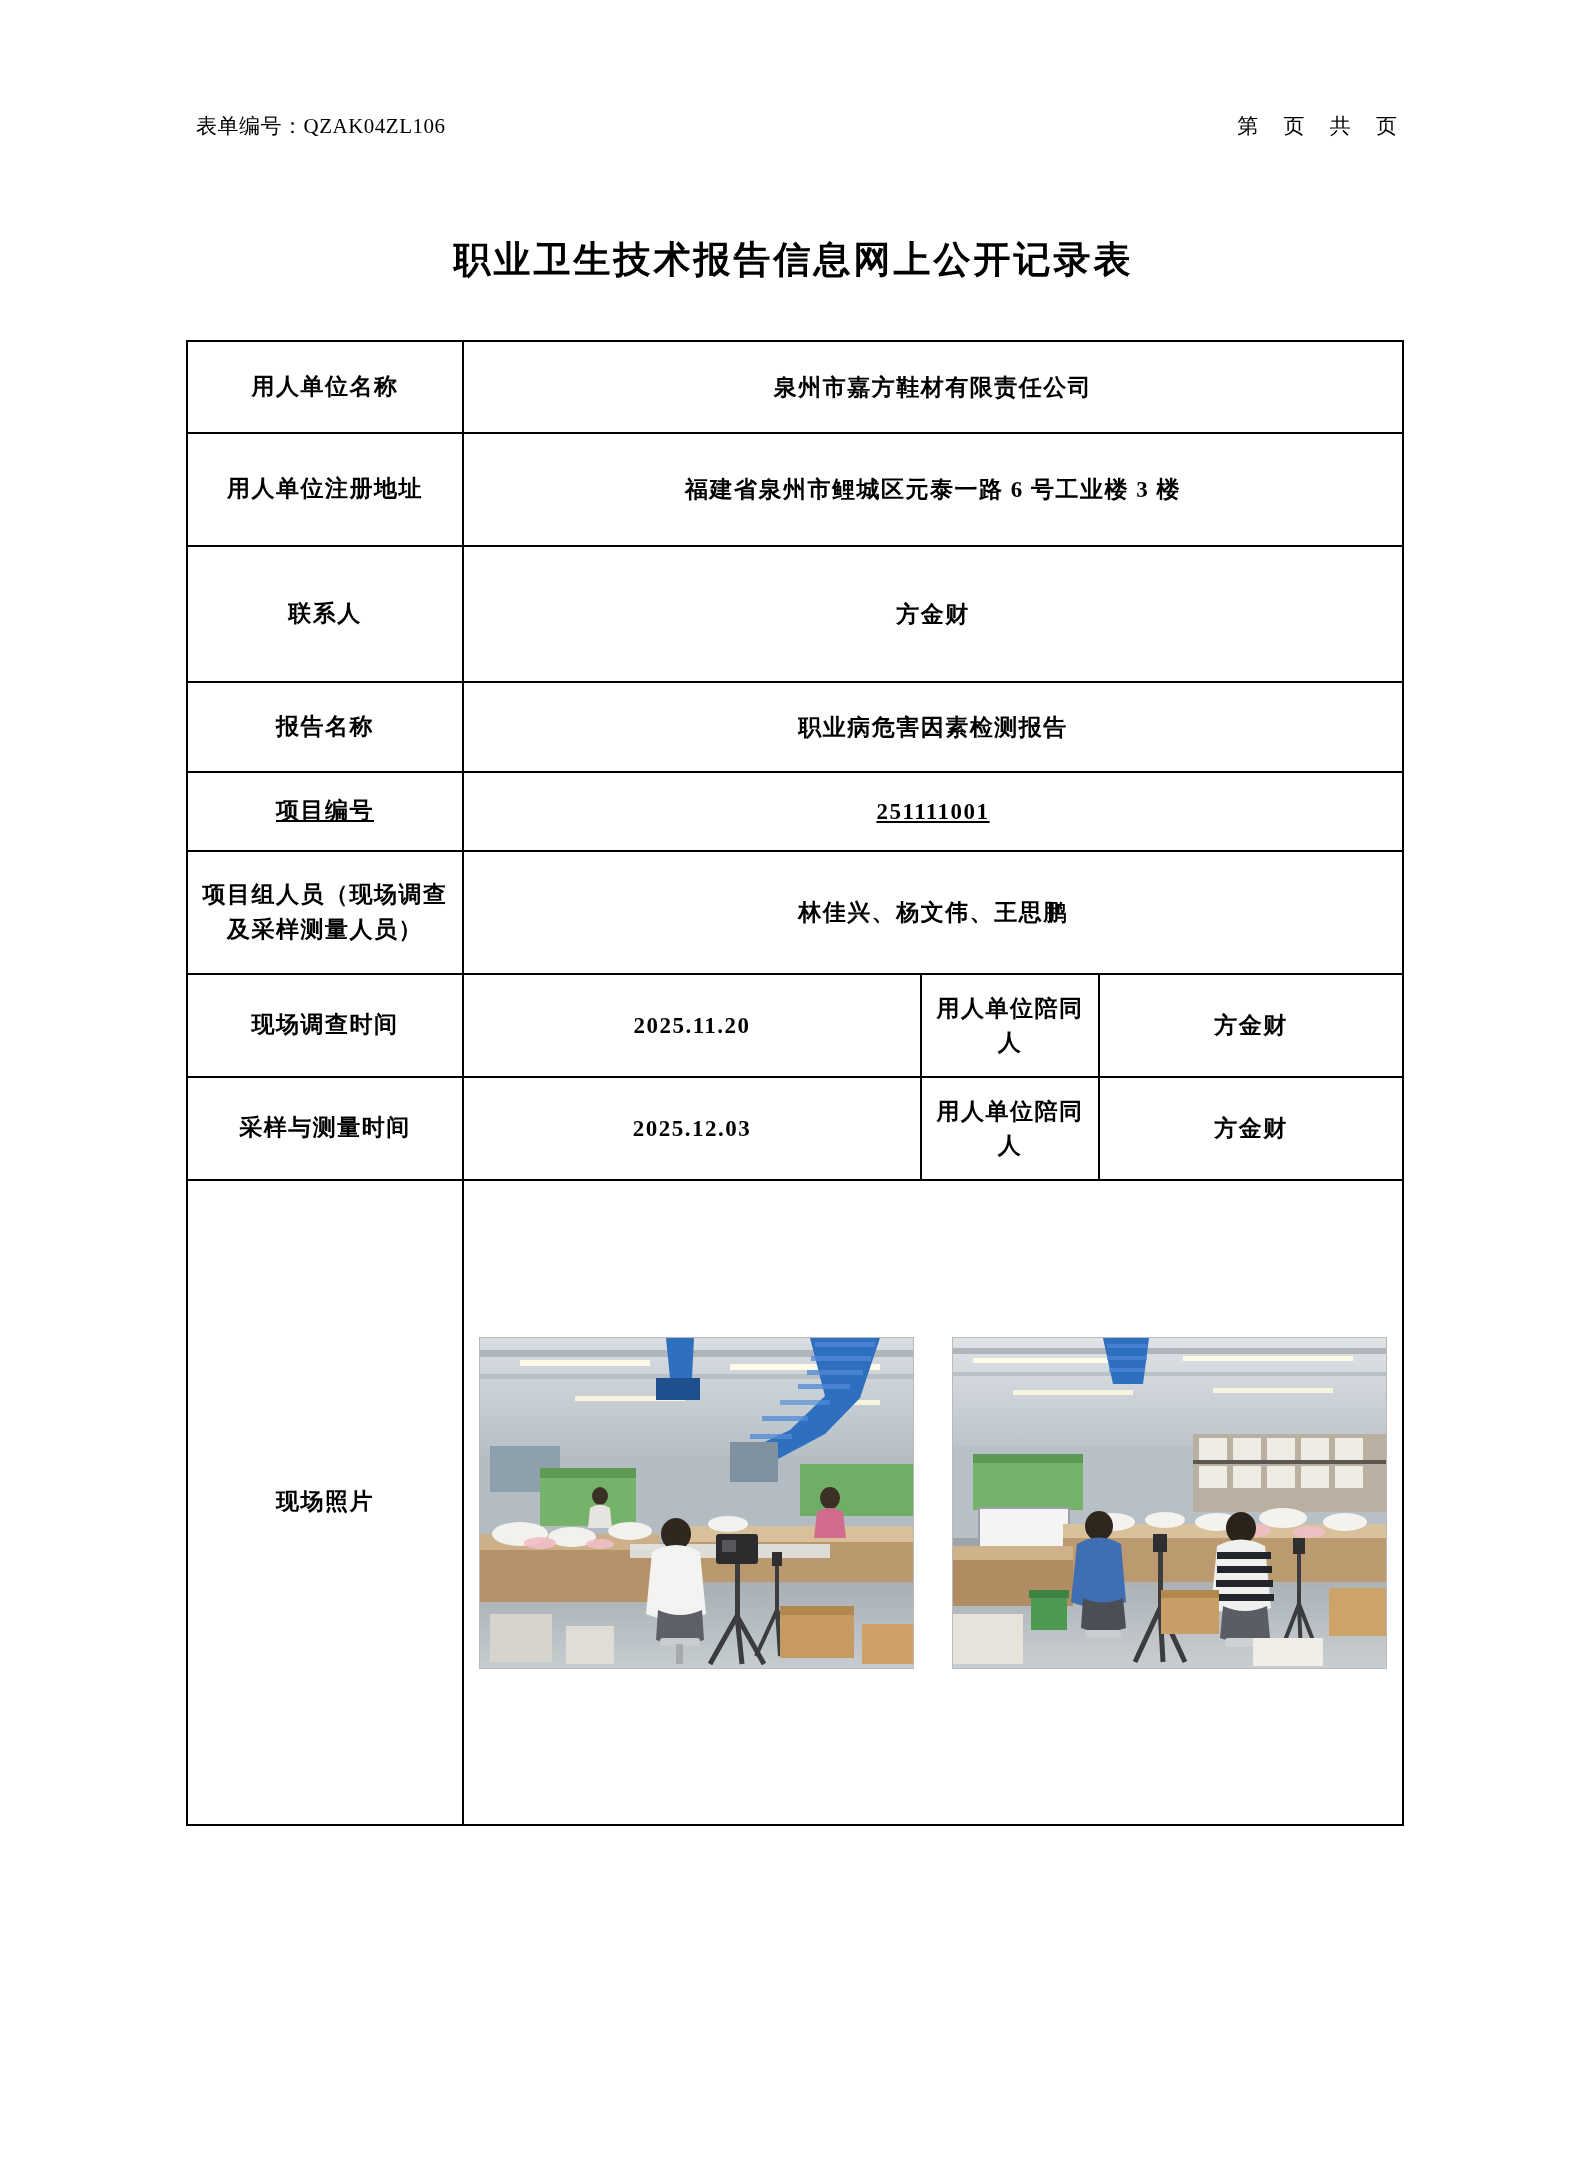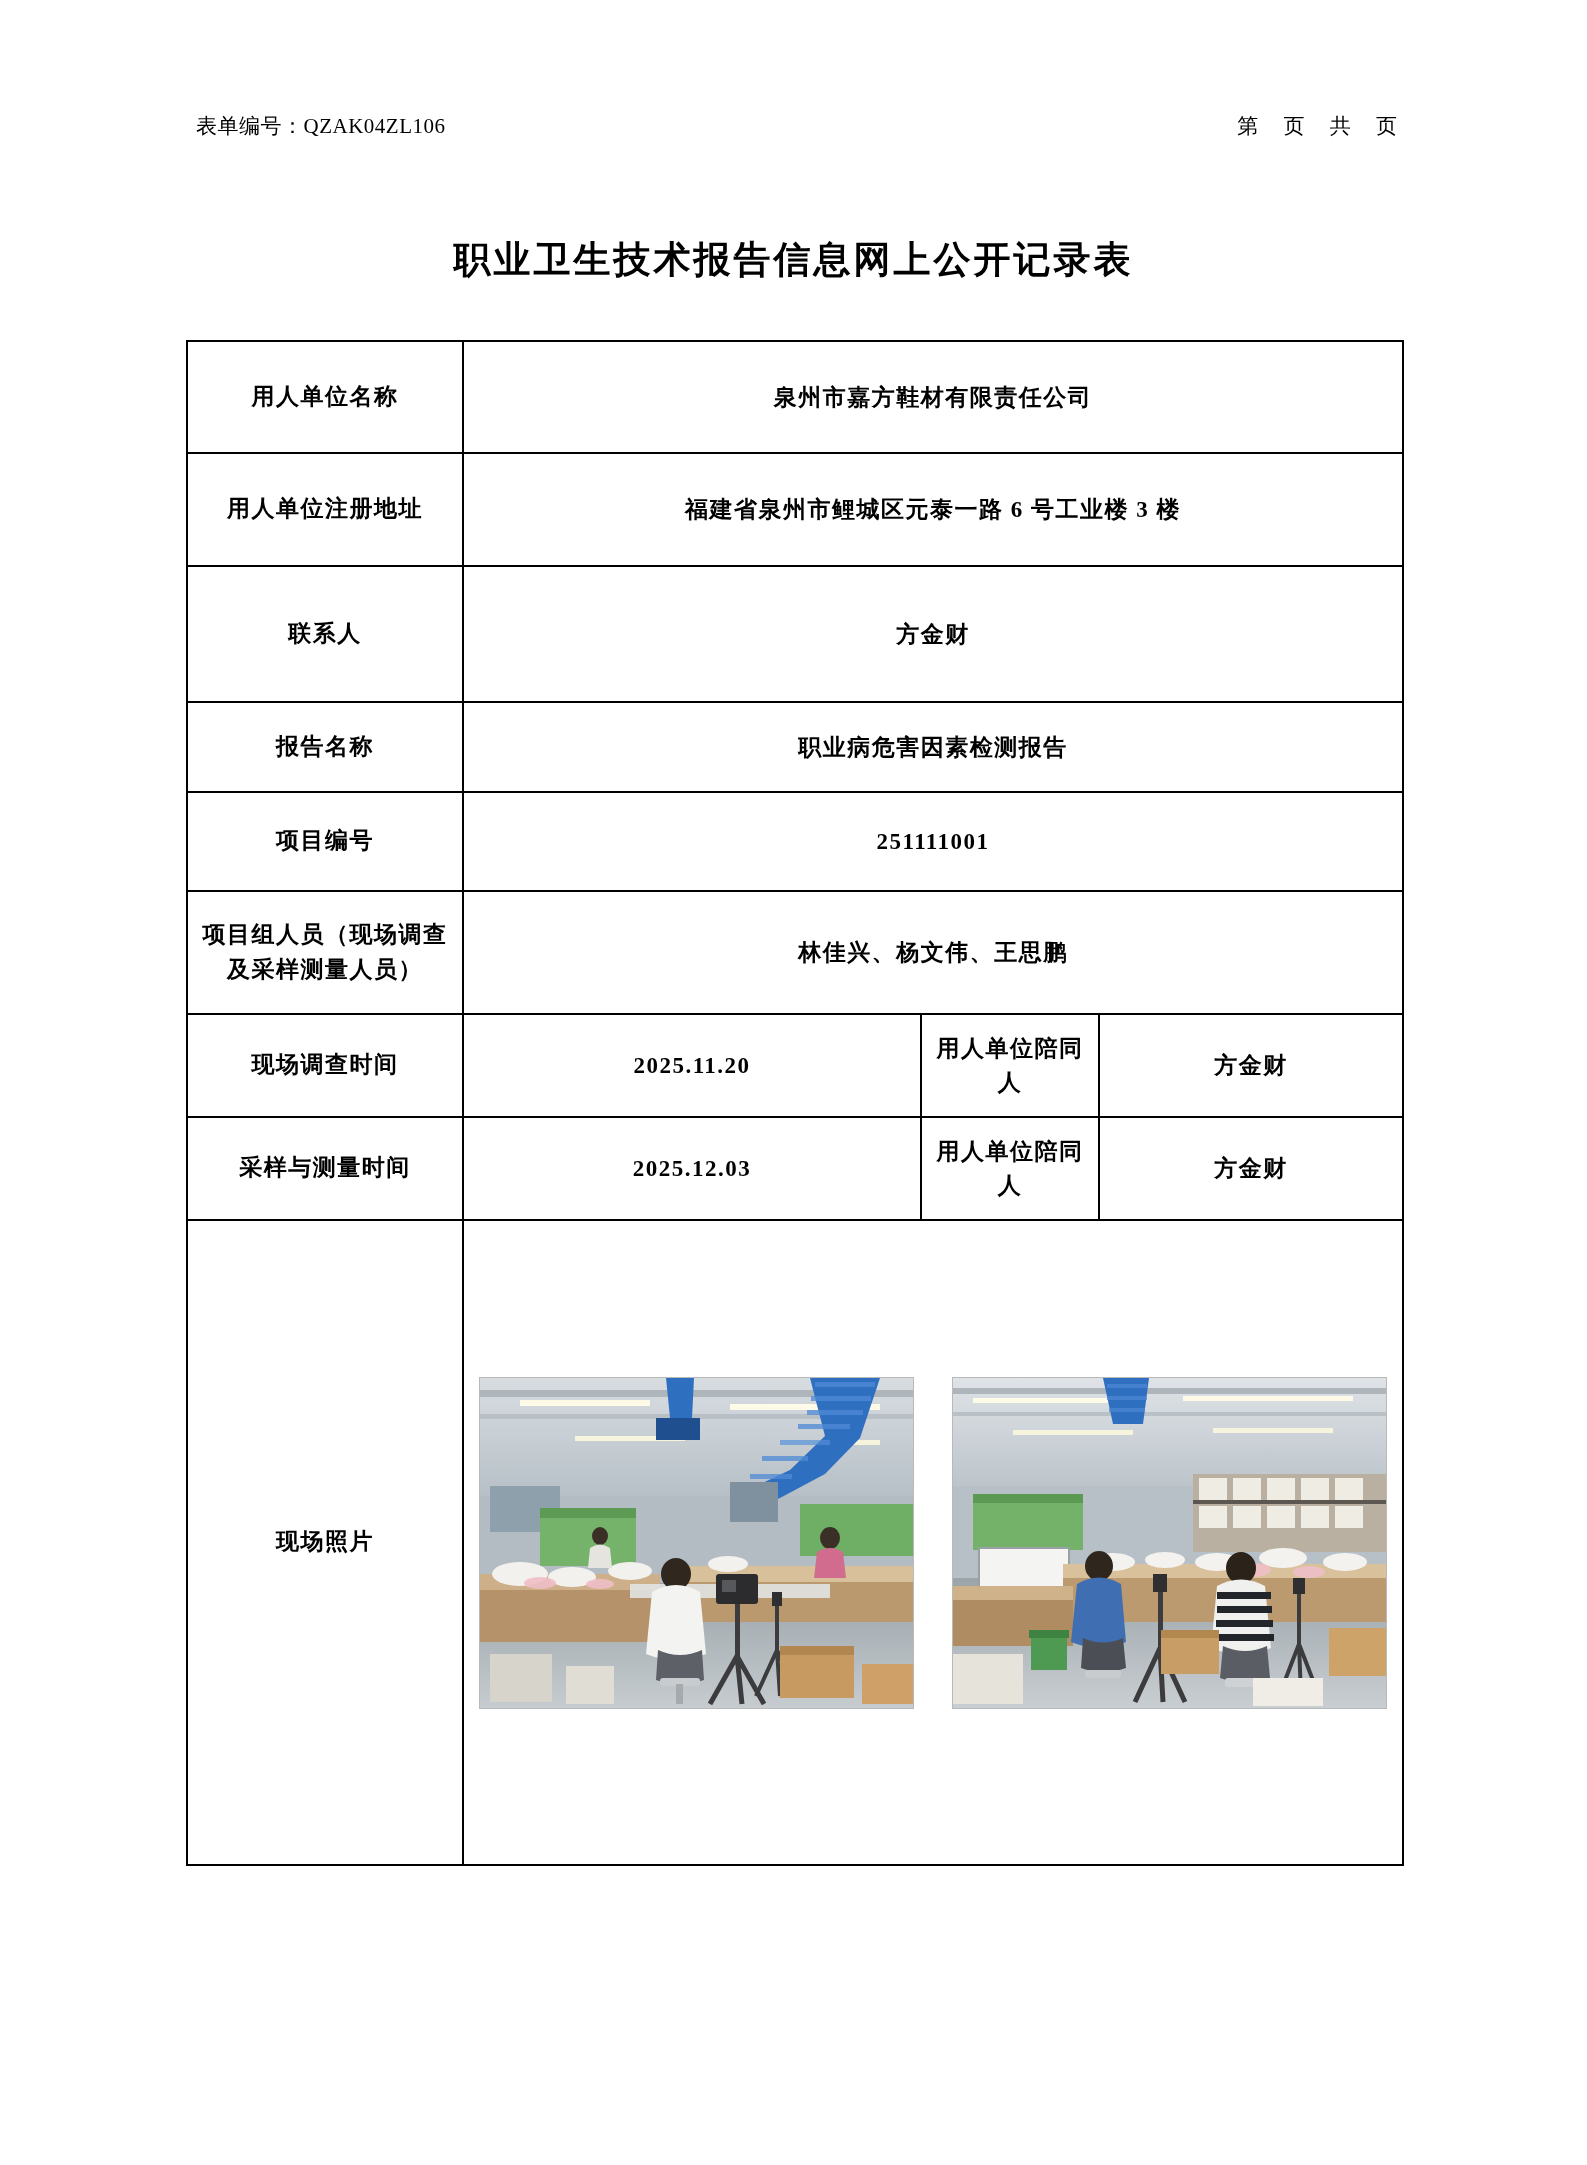--- a/index.html
+++ b/index.html
@@ -80,25 +80,25 @@
   }
   td.sublabel {
     width: 178px;
     padding: 6px 8px;
     line-height: 1.45;
   }
   td.subvalue {
     width: 300px;
     padding: 6px 8px;
   }
-  .r1 { height: 112px; padding-left: 22px; }
+  .r1 { height: 92px; padding-left: 22px; }
   .r2 { height: 113px; }
   .r3 { height: 136px; }
   .r4 { height: 90px; }
-  .r5 { height: 99px; }
+  .r5 { height: 79px; text-decoration: underline; }
   .r6 { height: 123px; }
   .r7 { height: 103px; }
   .r8 { height: 103px; padding-left: 32px; }
   .r9 { height: 645px; }
   .label-two-line {
     line-height: 1.45;
   }
   .photos {
     width: 100%;
     height: 100%;

